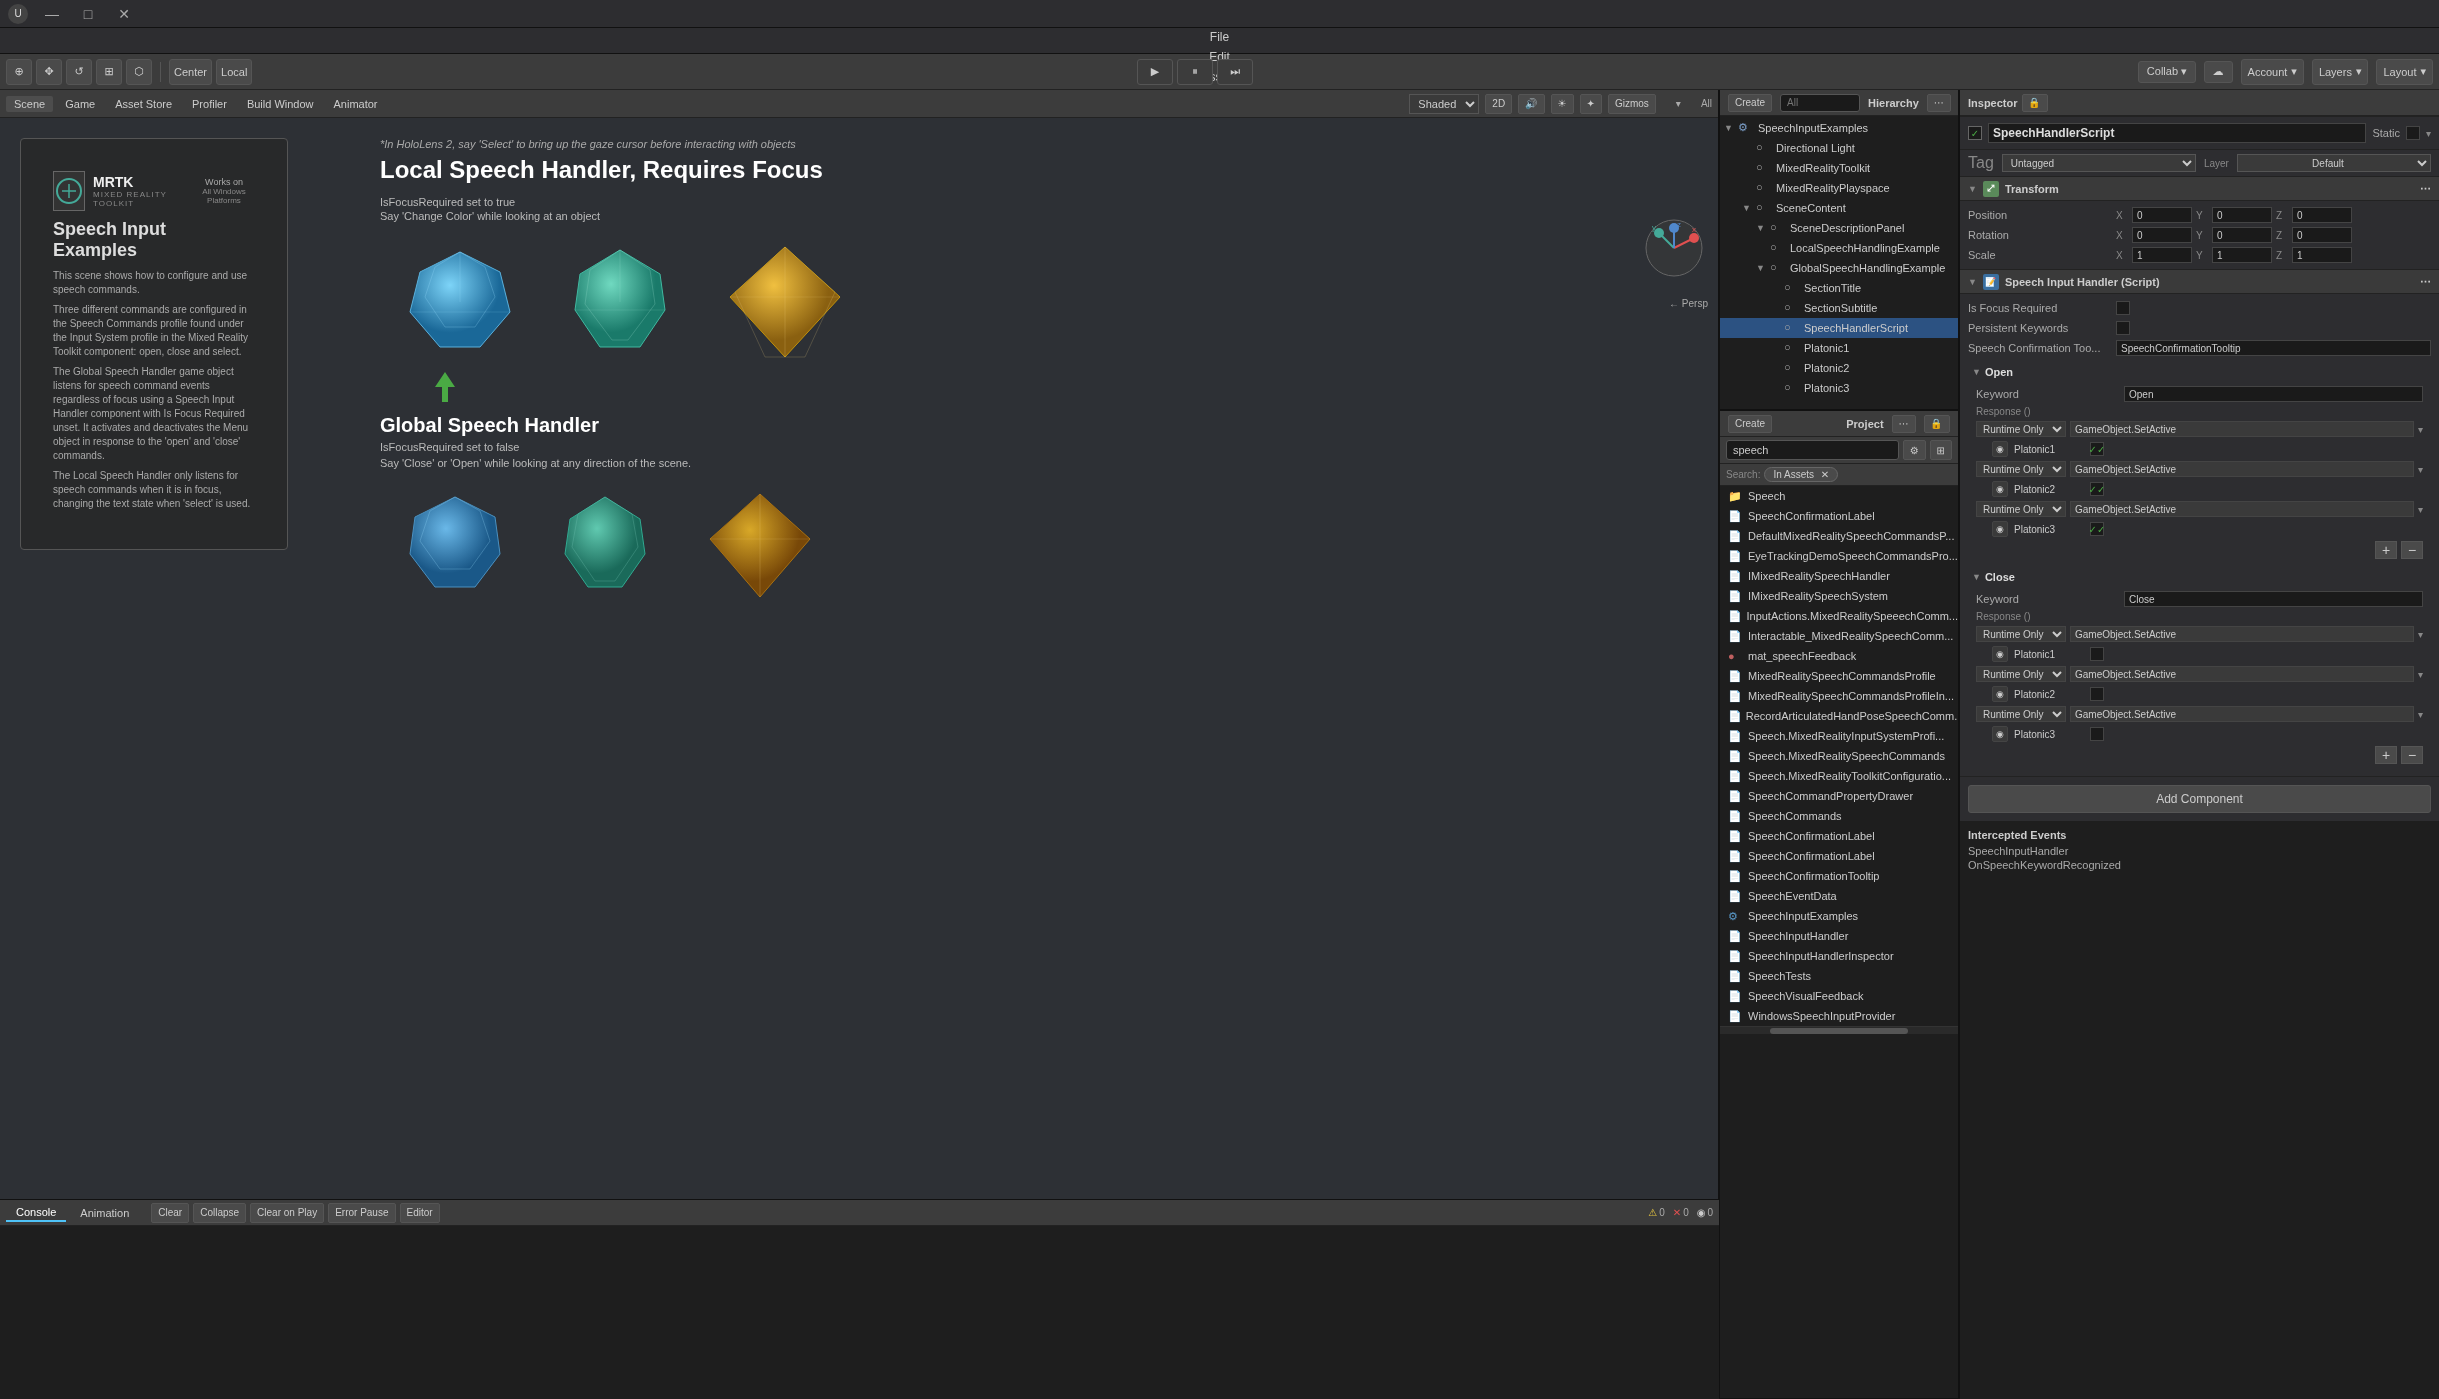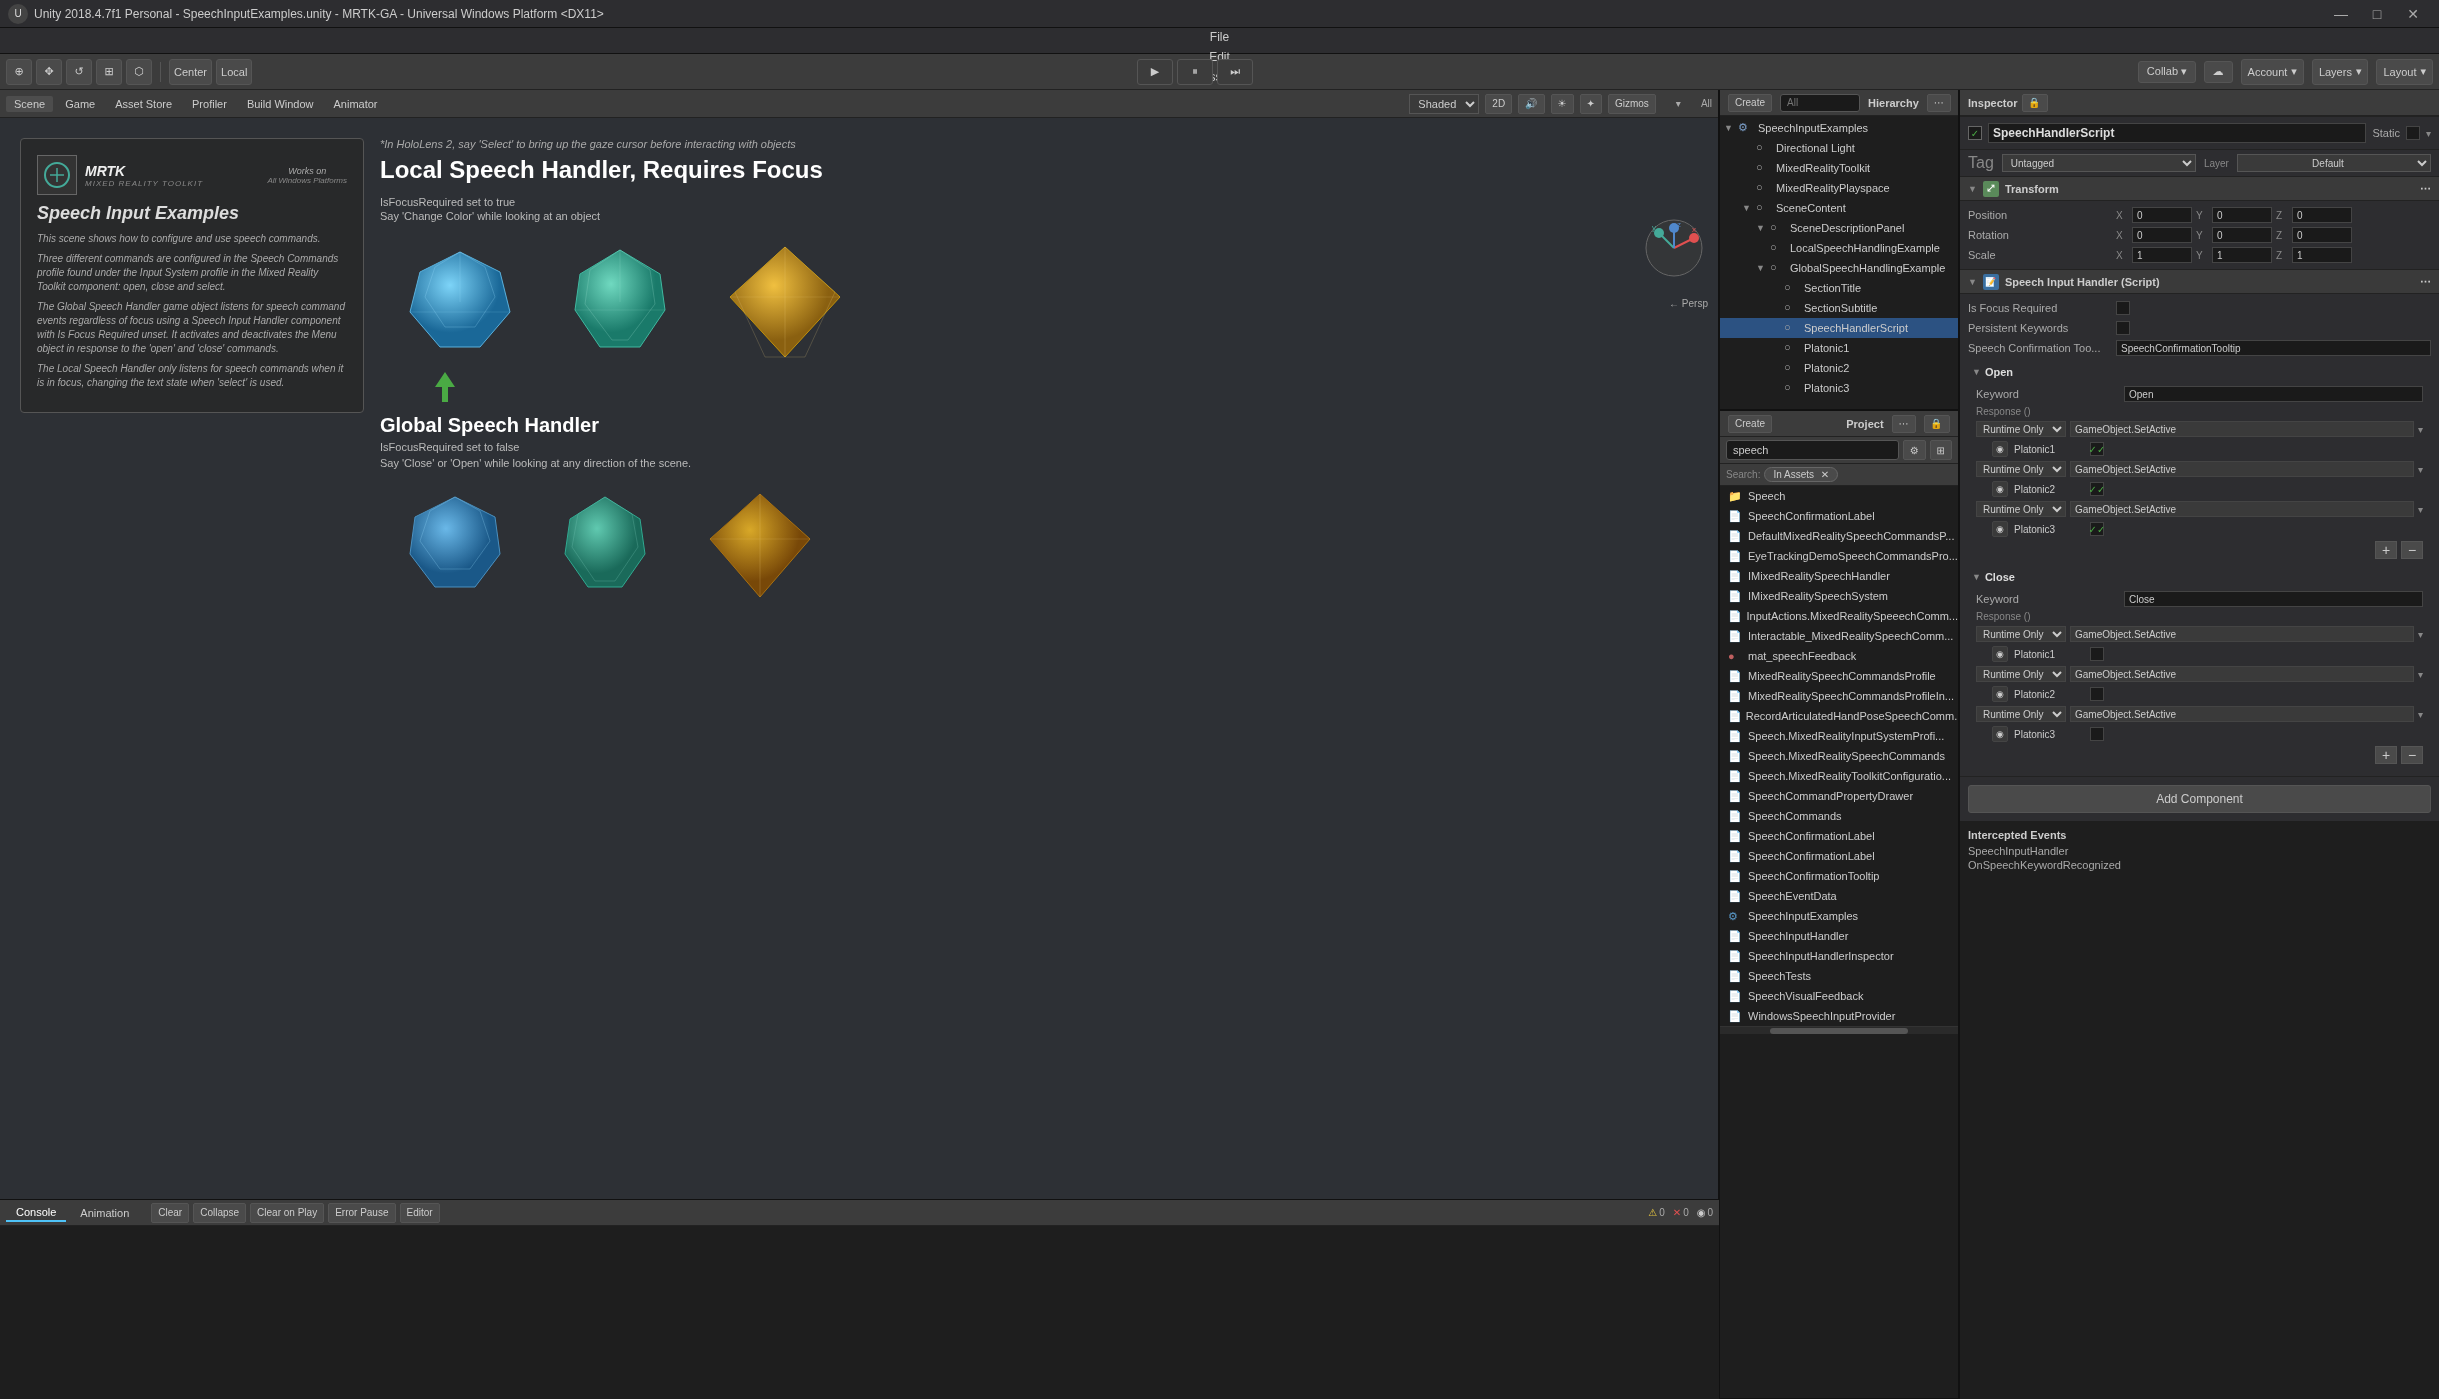--- a/index.html
+++ b/index.html
@@ -153,27 +153,26 @@
     .scene-bg {
       position: absolute;
       inset: 0;
       background: #2d3035;
     }
 
     
     .scene-info-panel {
       position: absolute;
       left: 20px; top: 20px;
-      width: 344px;
+      width: 268px;
       background: rgba(40,40,40,0.85);
       border: 1px solid #555;
       border-radius: 4px;
-      padding: 16px;
+      padding: 32px;
       color: #ddd;
-      font-style: italic;
     }
     .scene-info-panel .mrtk-logo {
       display: flex; align-items: center; gap: 8px; margin-bottom: 8px;
     }
     .scene-info-panel h1 { font-size: 18px; margin-bottom: 8px; font-weight: bold; }
     .scene-info-panel p { font-size: 10px; color: #aaa; margin-bottom: 6px; line-height: 1.4; }
 
     
     .works-on {
       position: absolute;
@@ -605,21 +604,20 @@
       color: #ccc; font-size: 10px; cursor: pointer;
     }
   </style>
 </head>
 <body>
 
 <div id="title-bar">
   <div class="unity-logo">
     <span>U</span>
   </div>
-  <span class="title-text">Unity 2018.4.7f1 Personal - SpeechInputExamples.unity - MRTK-GA - Universal Windows Platform &lt;DX11&gt;</span>
   <div class="win-controls">
     <div class="win-btn">—</div>
     <div class="win-btn">□</div>
     <div class="win-btn close">✕</div>
   </div>
 </div>
 
 <div id="menu-bar">
   <span class="menu-item">File</span>
   <span class="menu-item">Edit</span>

